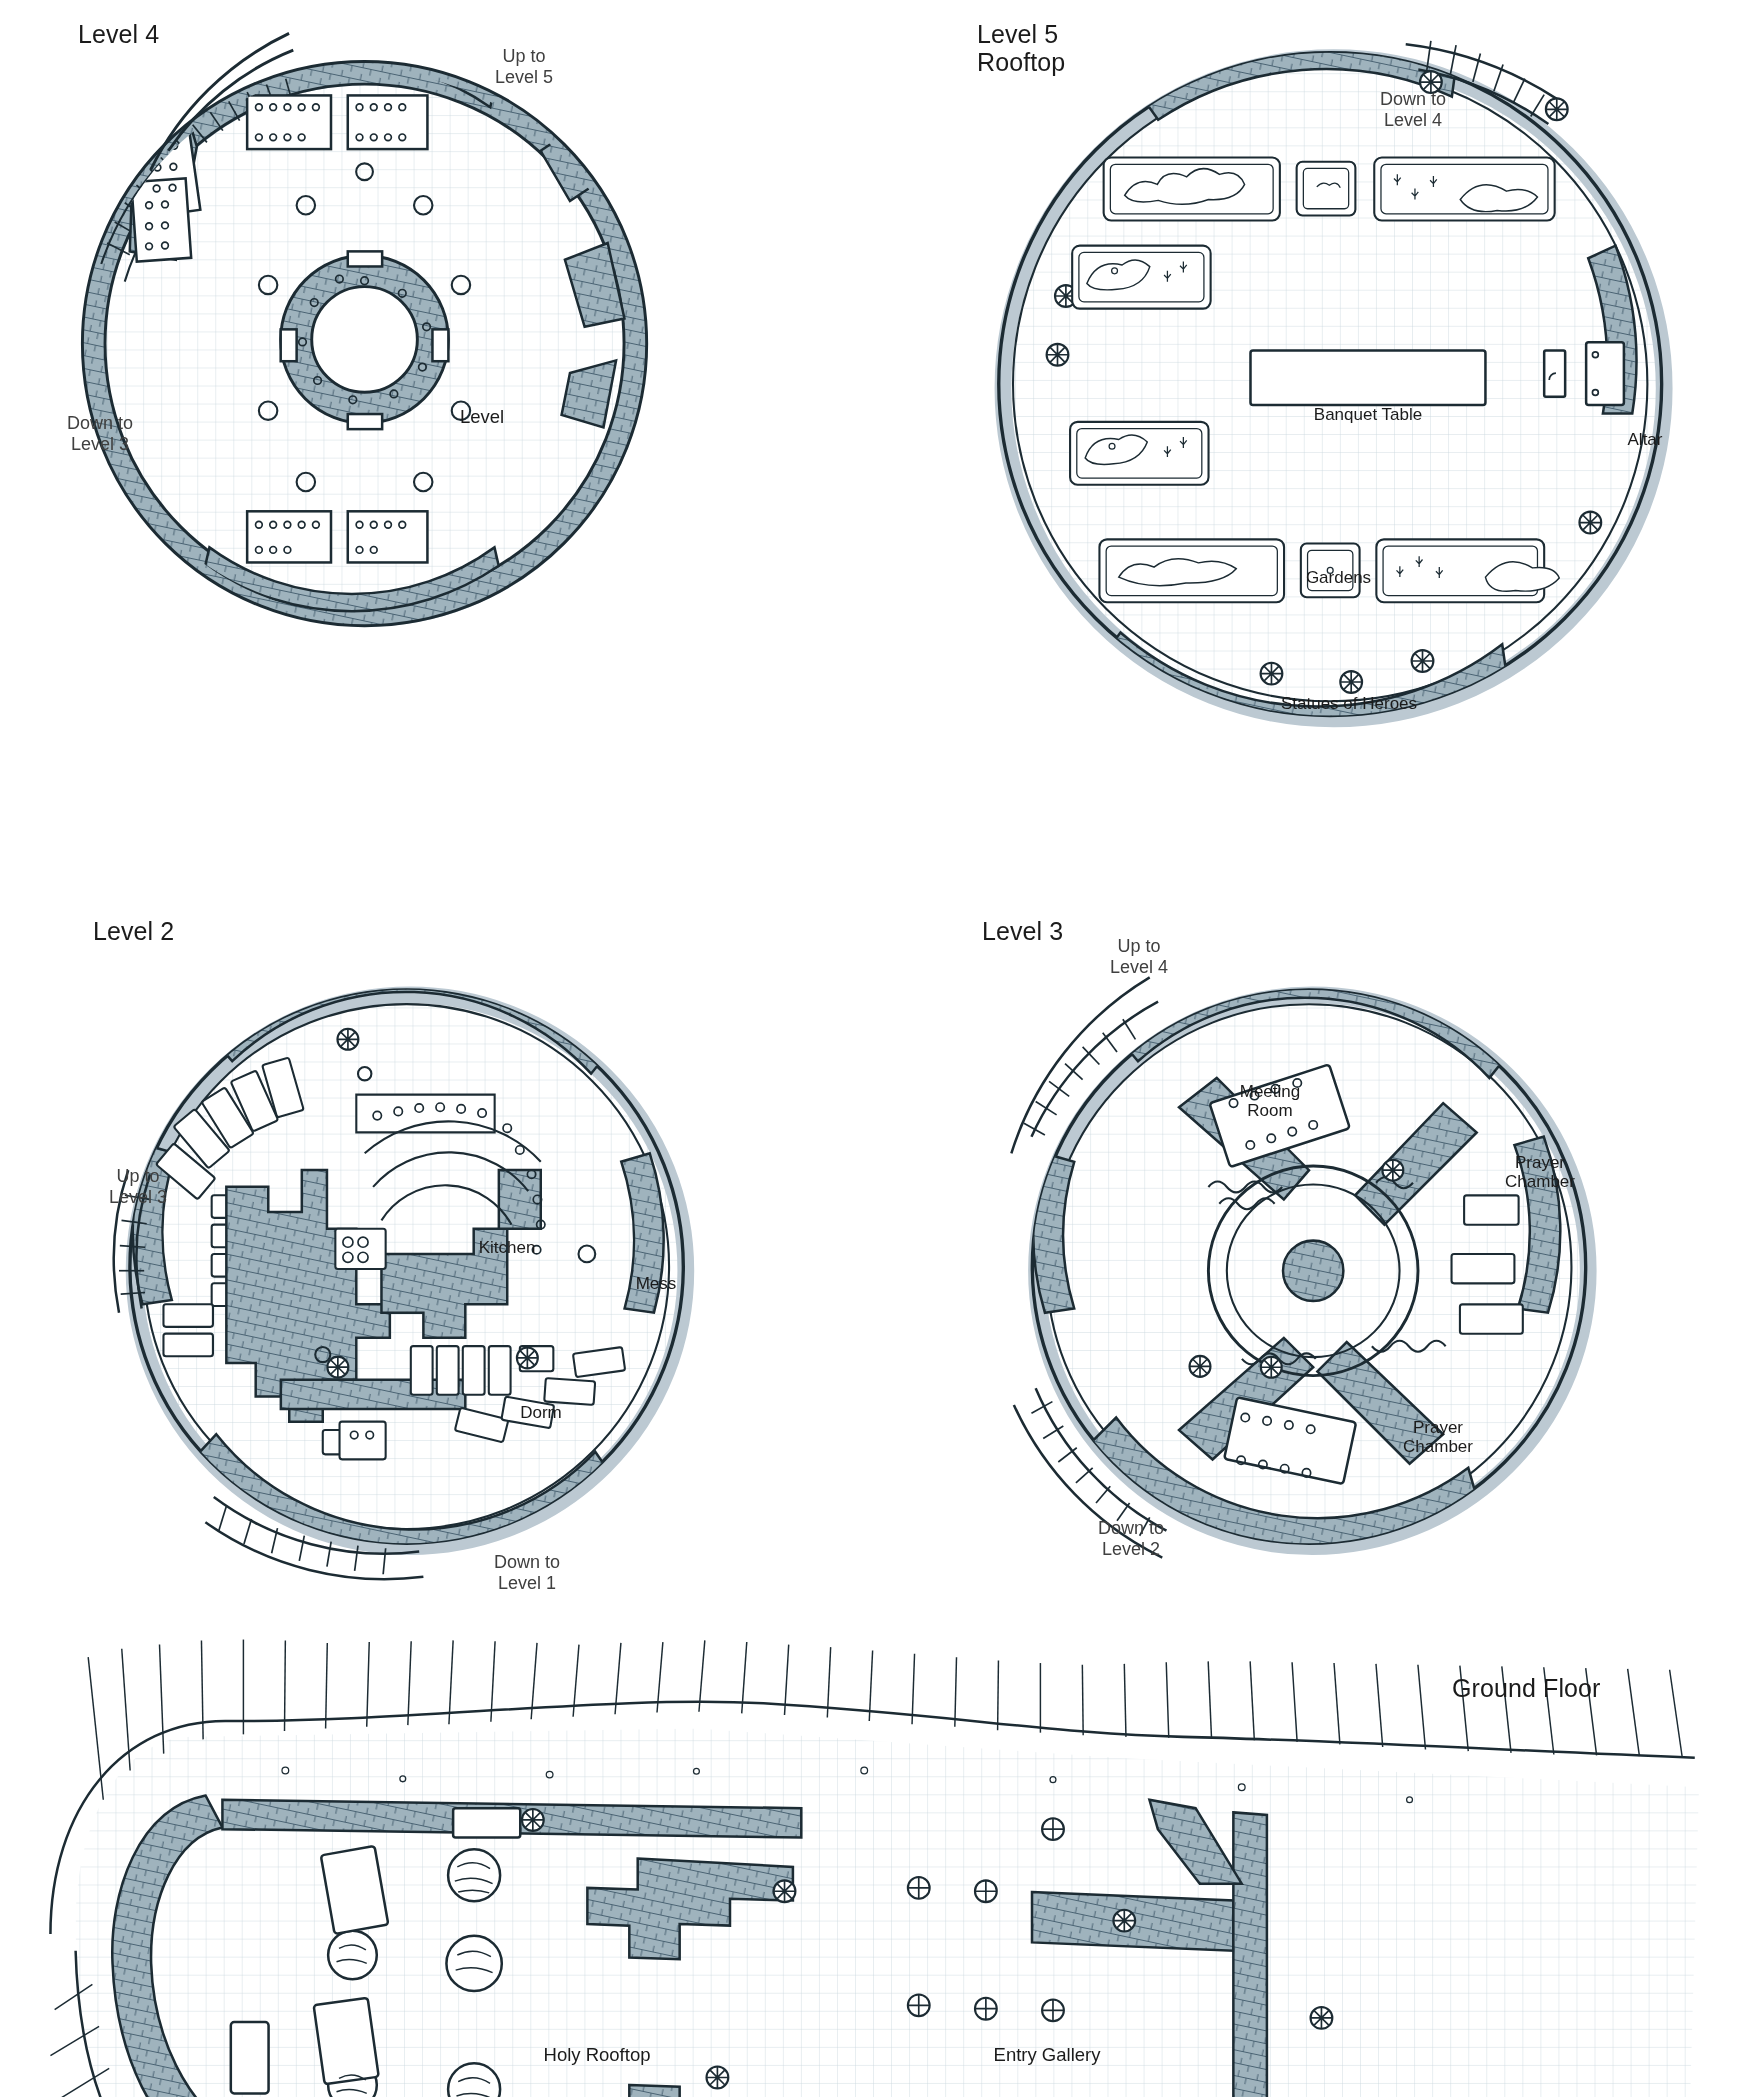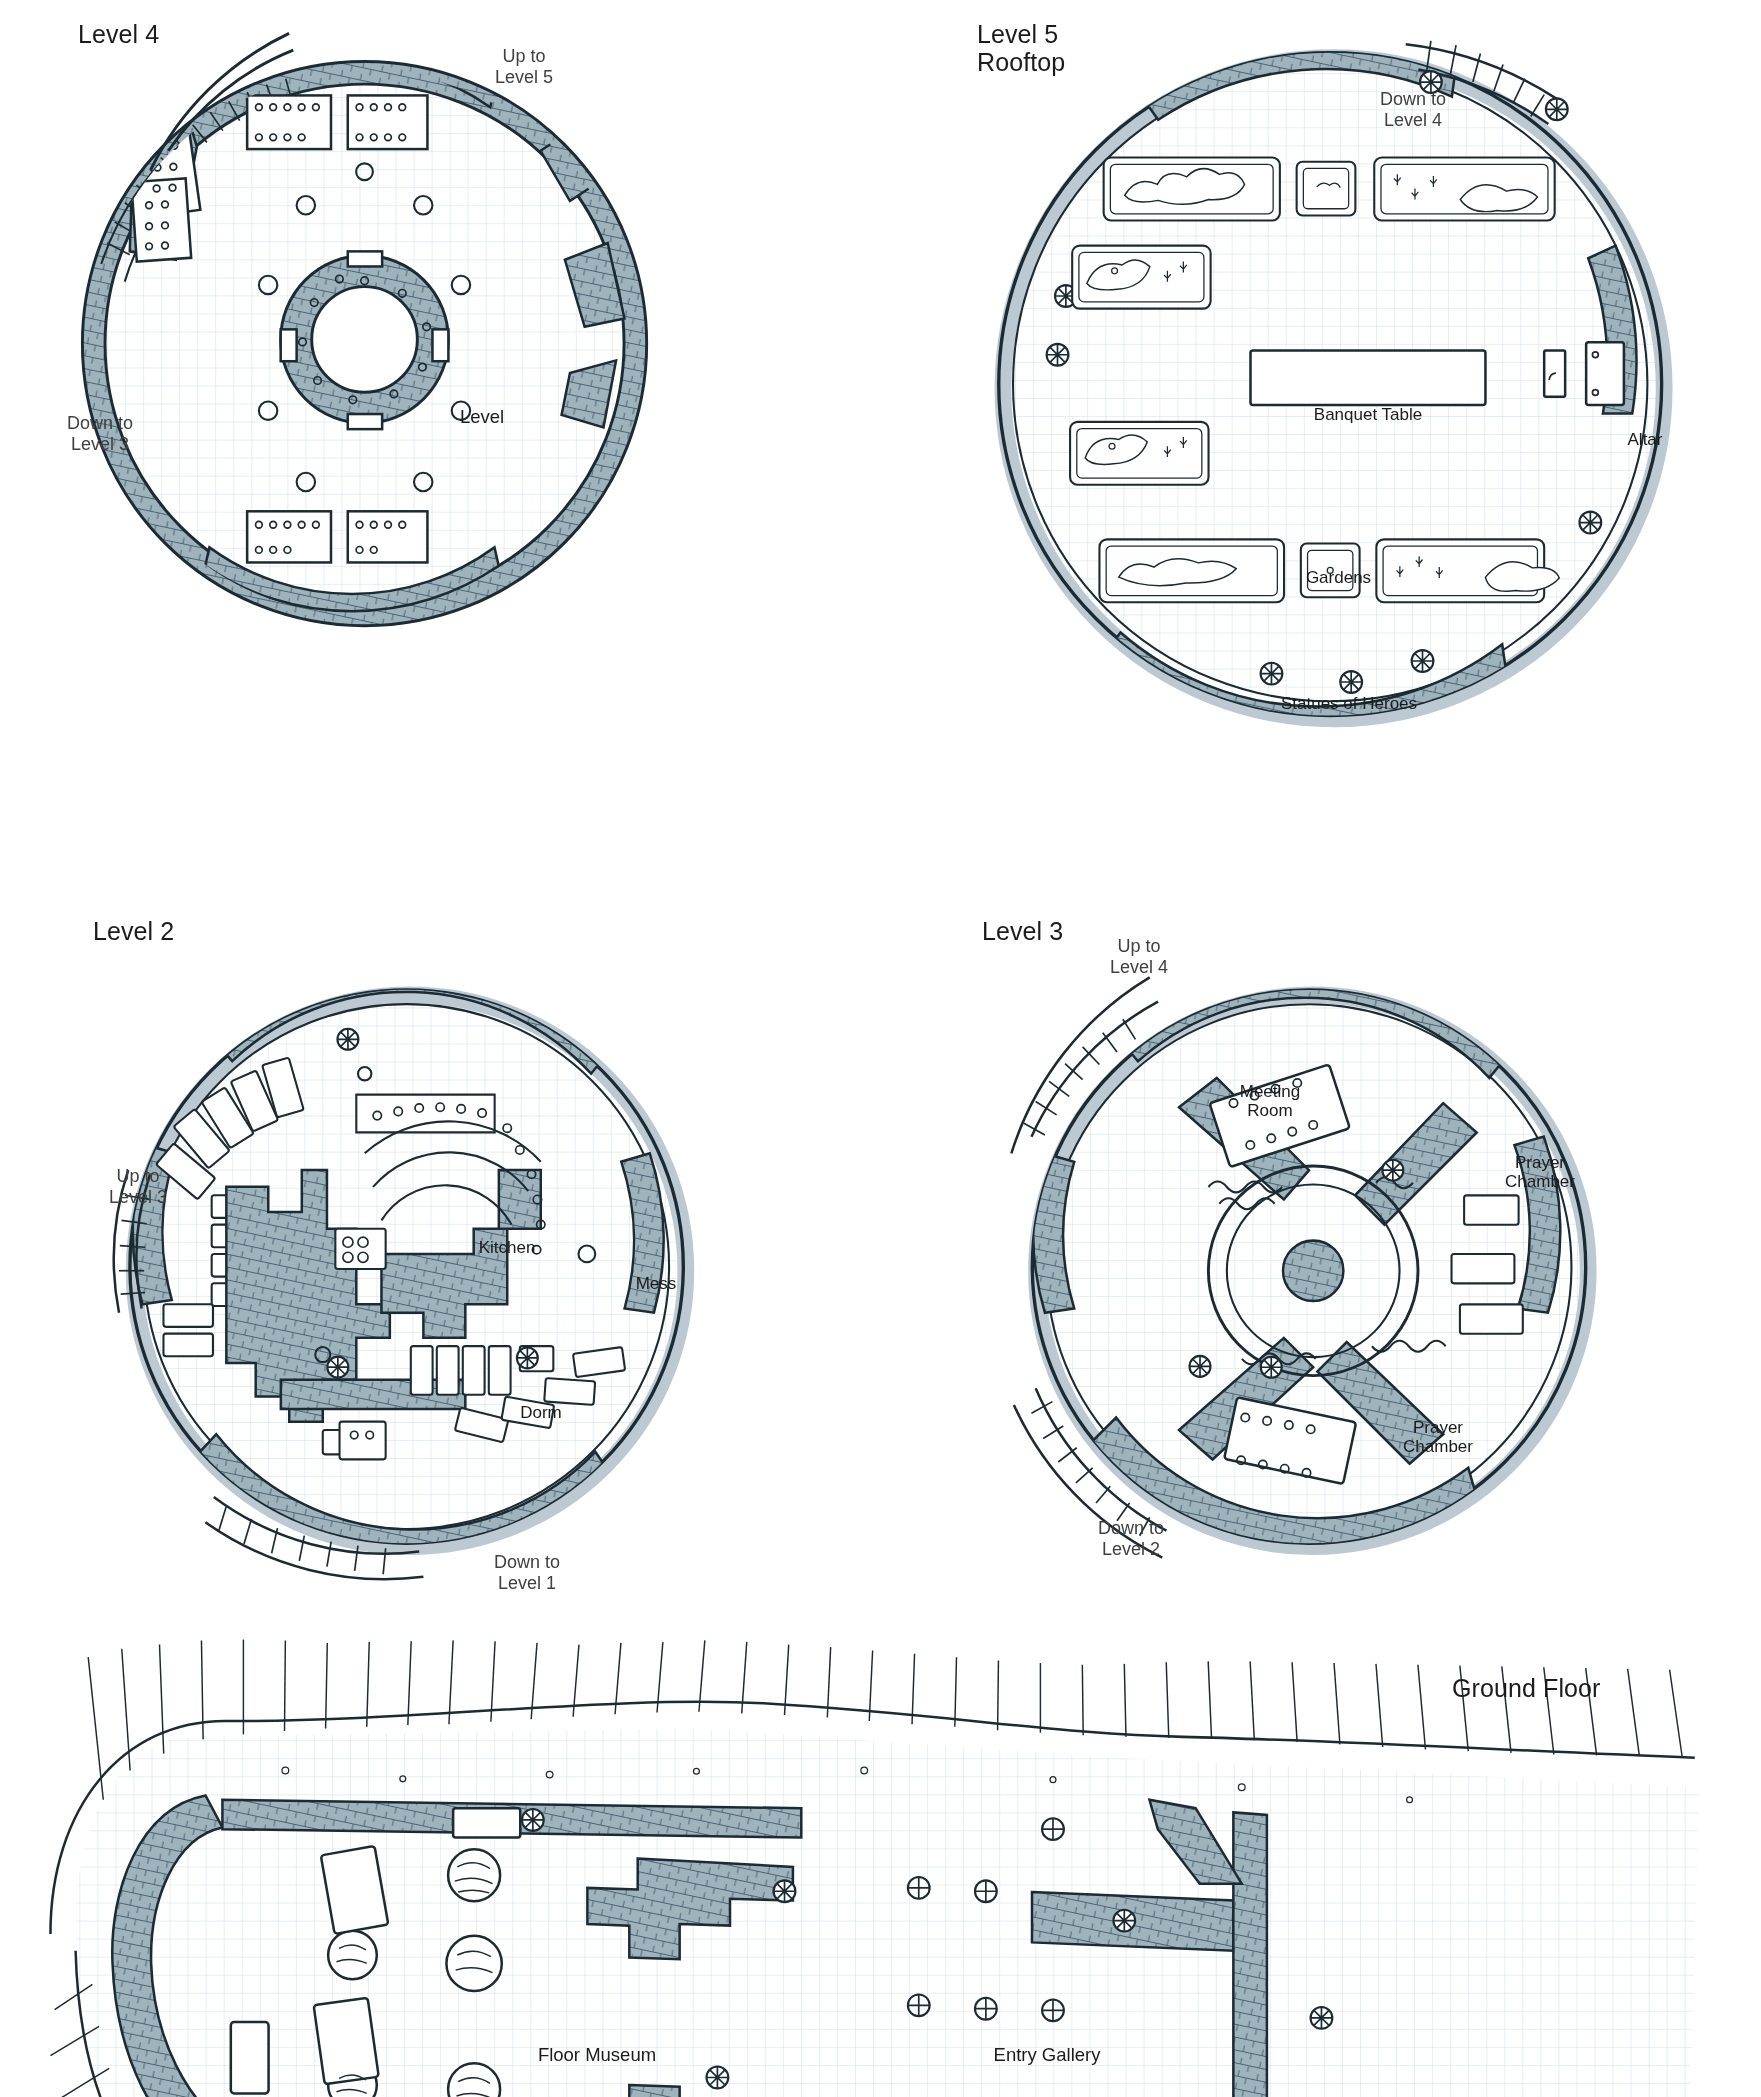--- a/index.html
+++ b/index.html
@@ -973,17 +973,17 @@
         <circle cx="3650" cy="1310" r="8"></circle>
         <circle cx="700" cy="1480" r="8"></circle>
           <circle cx="1100" cy="1520" r="7"></circle>
         <circle cx="1520" cy="1546" r="8"></circle>
       </g>
     </svg>
   </div>
 
   <div class="level-title" style="left:1452px; top:1674px;">Ground Floor</div>
 
-  <div class="room-label big" style="left:597px; top:2055px;">Floor Museum</div>
+  <div class="room-label big" style="left:597px; top:2055px;">Holy Rooftop</div>
   <div class="room-label big" style="left:1047px; top:2055px;">Entry Gallery</div>
 
 </div>
 
 
 </body></html>

